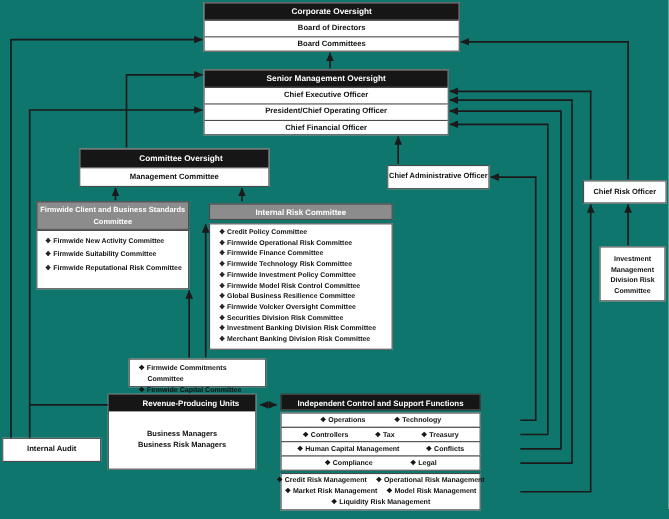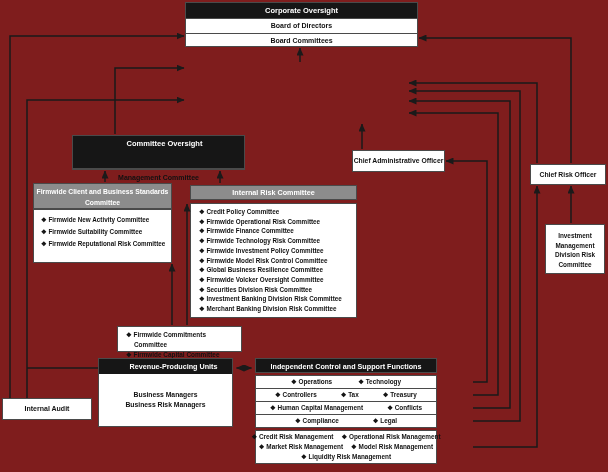--- a/index.html
+++ b/index.html
@@ -1,17 +1,17 @@
 <!DOCTYPE html>
 <html><head>
 <meta charset="utf-8">
 <style>
   html,body{margin:0;padding:0;background:#fff;}
   #stage{
-    position:relative;width:608px;height:472px;background:#7f1d1d;overflow:hidden;
+    position:relative;width:608px;height:472px;background:#0f766e;overflow:hidden;
     font-family:"Liberation Sans",sans-serif;color:#111;
     -webkit-font-smoothing:antialiased;
   }
   .box{position:absolute;box-sizing:border-box;background:#fff;border:1px solid #4a4a4a;}
   .noborder{border:none;}
   .hdr-black{background:#161616;color:#fff;font-weight:bold;text-align:center;}
   .hdr-gray{background:#8c8c8c;color:#fff;font-weight:bold;text-align:center;}
   .rowline{border-top:1px solid #4a4a4a;text-align:center;font-weight:bold;}
   .ctr{text-align:center;font-weight:bold;}
   .items{font-weight:bold;}
@@ -26,23 +26,29 @@
 <body>
 
 <div id="stage">
 
   <div class="box" style="left:185px;top:2px;width:233px;height:45px;">
     <div class="hdr-black" style="height:15px;line-height:15px;font-size:7.5px;">Corporate Oversight</div>
     <div class="rowline" style="height:14px;line-height:14px;font-size:7px;">Board of Directors</div>
     <div class="rowline" style="height:14px;line-height:14px;font-size:7px;">Board Committees</div>
   </div>
 
+  <div class="box" style="left:185px;top:63px;width:223px;height:60px;">
+    <div class="hdr-black" style="height:15px;line-height:15px;font-size:7.5px;">Senior Management Oversight</div>
+    <div class="rowline" style="height:14px;line-height:14px;font-size:7px;">Chief Executive Officer</div>
+    <div class="rowline" style="height:14px;line-height:14px;font-size:7px;">President/Chief Operating Officer</div>
+    <div class="rowline" style="height:14px;line-height:14px;font-size:7px;">Chief Financial Officer</div>
+  </div>
 
   <div class="box" style="left:72px;top:135px;width:173px;height:35px;">
-    <div class="hdr-black" style="height:32px;line-height:16px;font-size:7.5px;padding-left:12px;">Committee Oversight</div>
+    <div class="hdr-black" style="height:16px;line-height:16px;font-size:7.5px;padding-left:12px;">Committee Oversight</div>
     <div class="rowline" style="height:17px;line-height:17px;font-size:7px;">Management Committee</div>
   </div>
 
   <div class="box ctr" style="left:352px;top:150px;width:93px;height:22px;line-height:20px;font-size:6.8px;">Chief Administrative Officer</div>
 
   <div class="box ctr" style="left:530px;top:164px;width:76px;height:21px;line-height:19px;font-size:6.8px;">Chief Risk Officer</div>
 
   <div class="box ctr" style="left:545px;top:224px;width:60px;height:50px;font-size:6.4px;line-height:9.6px;padding:6px 4px 0 4px;">Investment Management Division Risk Committee</div>
 
   <div class="box hdr-gray" style="left:33px;top:183px;width:139px;height:26px;font-size:6.8px;line-height:10.5px;padding-top:3px;">Firmwide Client and Business Standards Committee</div>

